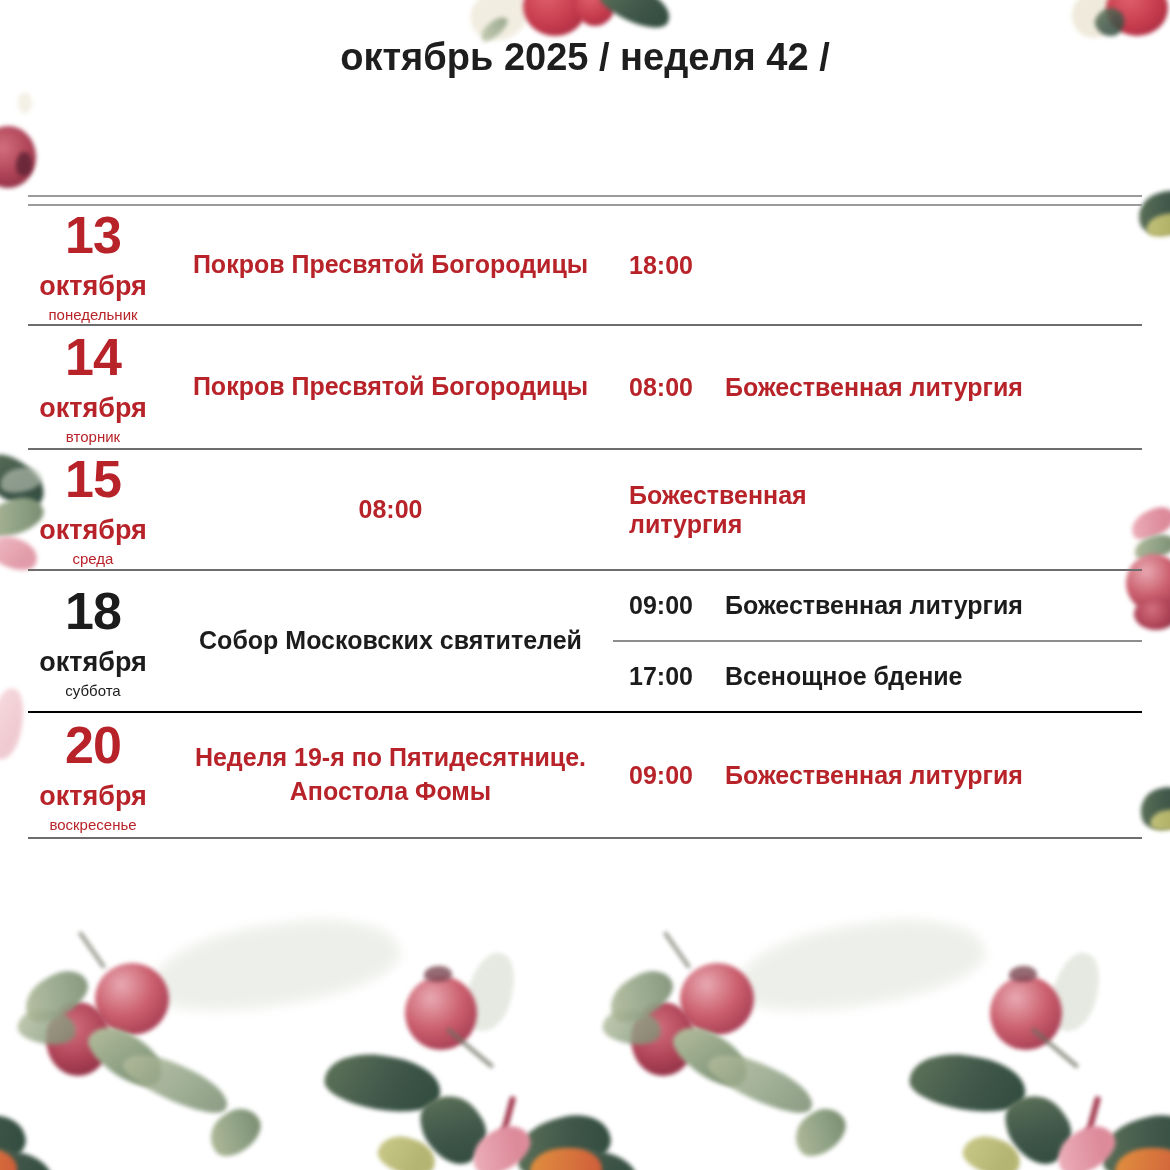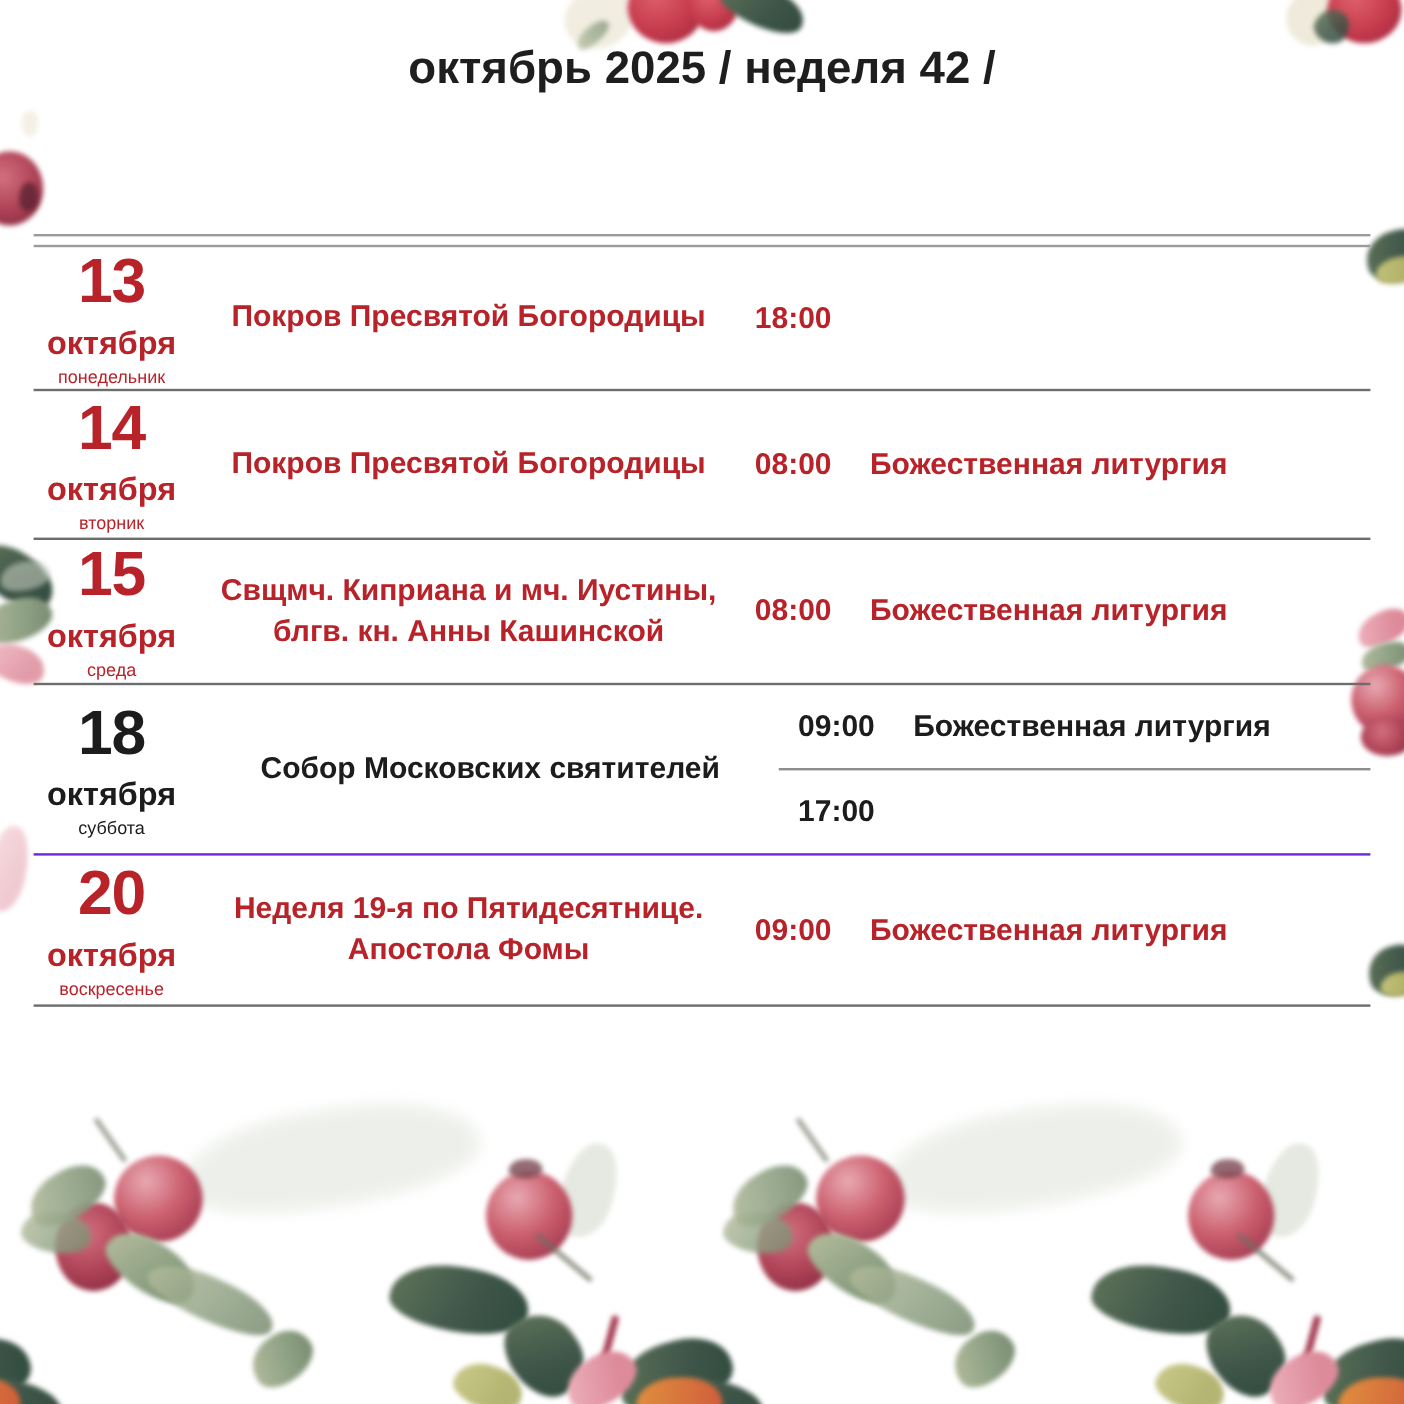--- a/index.html
+++ b/index.html
@@ -24,21 +24,21 @@
   .title{position:absolute;top:36px;left:0;width:100%;text-align:center;
          font-size:38px;font-weight:bold;color:#1e1e1e;}
   .table{position:absolute;left:28px;top:195px;width:1114px;}
   .thead{display:grid;grid-template-columns:140px 445px 96px 1fr;align-items:center;
          height:68px;color:#2a2a2a;font-size:23px;line-height:1.22;text-align:center;}
   .dline{height:7px;border-top:2px solid #9b9b9b;border-bottom:2px solid #9b9b9b;}
   .row{display:grid;grid-template-columns:140px 445px 96px 1fr;align-items:center;
        border-bottom:2px solid #6d6d6d;}
   .r1{height:118px}.r2{height:122px}.r3{height:119px}.r5{height:124px}
   .row4{display:grid;grid-template-columns:140px 445px 1fr;align-items:center;
-        border-bottom:2px solid #6d28d9;height:140px;gap:18px;}
+        border-bottom:2px solid #000000;height:140px;}
   .day{display:flex;flex-direction:column;align-items:center;padding-right:10px;line-height:1;}
   .day .num{font-size:52px;font-weight:bold;letter-spacing:-1px;}
   .day .mon{font-size:27px;font-weight:bold;margin-top:12px;}
   .day .wd{font-size:15px;font-weight:normal;margin-top:7px;}
   .saints{text-align:center;font-weight:bold;font-size:25px;line-height:1.35;padding:0 6px;}
   .time{text-align:center;font-weight:bold;font-size:25px;}
   .svc{padding-left:16px;font-weight:bold;font-size:25px;}
   .red{color:#b8232a}.blk{color:#1c1c1c}
   .split{display:flex;flex-direction:column;align-self:stretch;justify-content:center;}
   .sub{display:flex;align-items:center;height:69px;}
@@ -158,39 +158,39 @@
         <div class="time">08:00</div>
         <div class="svc">Божественная литургия</div>
       </div>
 
       <div class="row r3 red">
         <div class="day">
           <span class="num">15</span>
           <span class="mon">октября</span>
           <span class="wd">среда</span>
         </div>
-        <div class="saints">Свщмч. Киприана и мч. Иустины, блгв. кн. Анны Кашинской</div>
         <div class="time">08:00</div>
         <div class="svc">Божественная литургия</div>
       </div>
 
       <div class="row4 blk">
         <div class="day">
           <span class="num">18</span>
           <span class="mon">октября</span>
           <span class="wd">суббота</span>
         </div>
         <div class="saints">Собор Московских святителей</div>
         <div class="split">
           <div class="sub first">
             <div class="time">09:00</div>
             <div class="svc">Божественная литургия</div>
           </div>
           <div class="sub">
             <div class="time">17:00</div>
+            <div class="svc">Всенощное бдение</div>
           </div>
         </div>
       </div>
 
       <div class="row r5 red">
         <div class="day">
           <span class="num">20</span>
           <span class="mon">октября</span>
           <span class="wd">воскресенье</span>
         </div>

